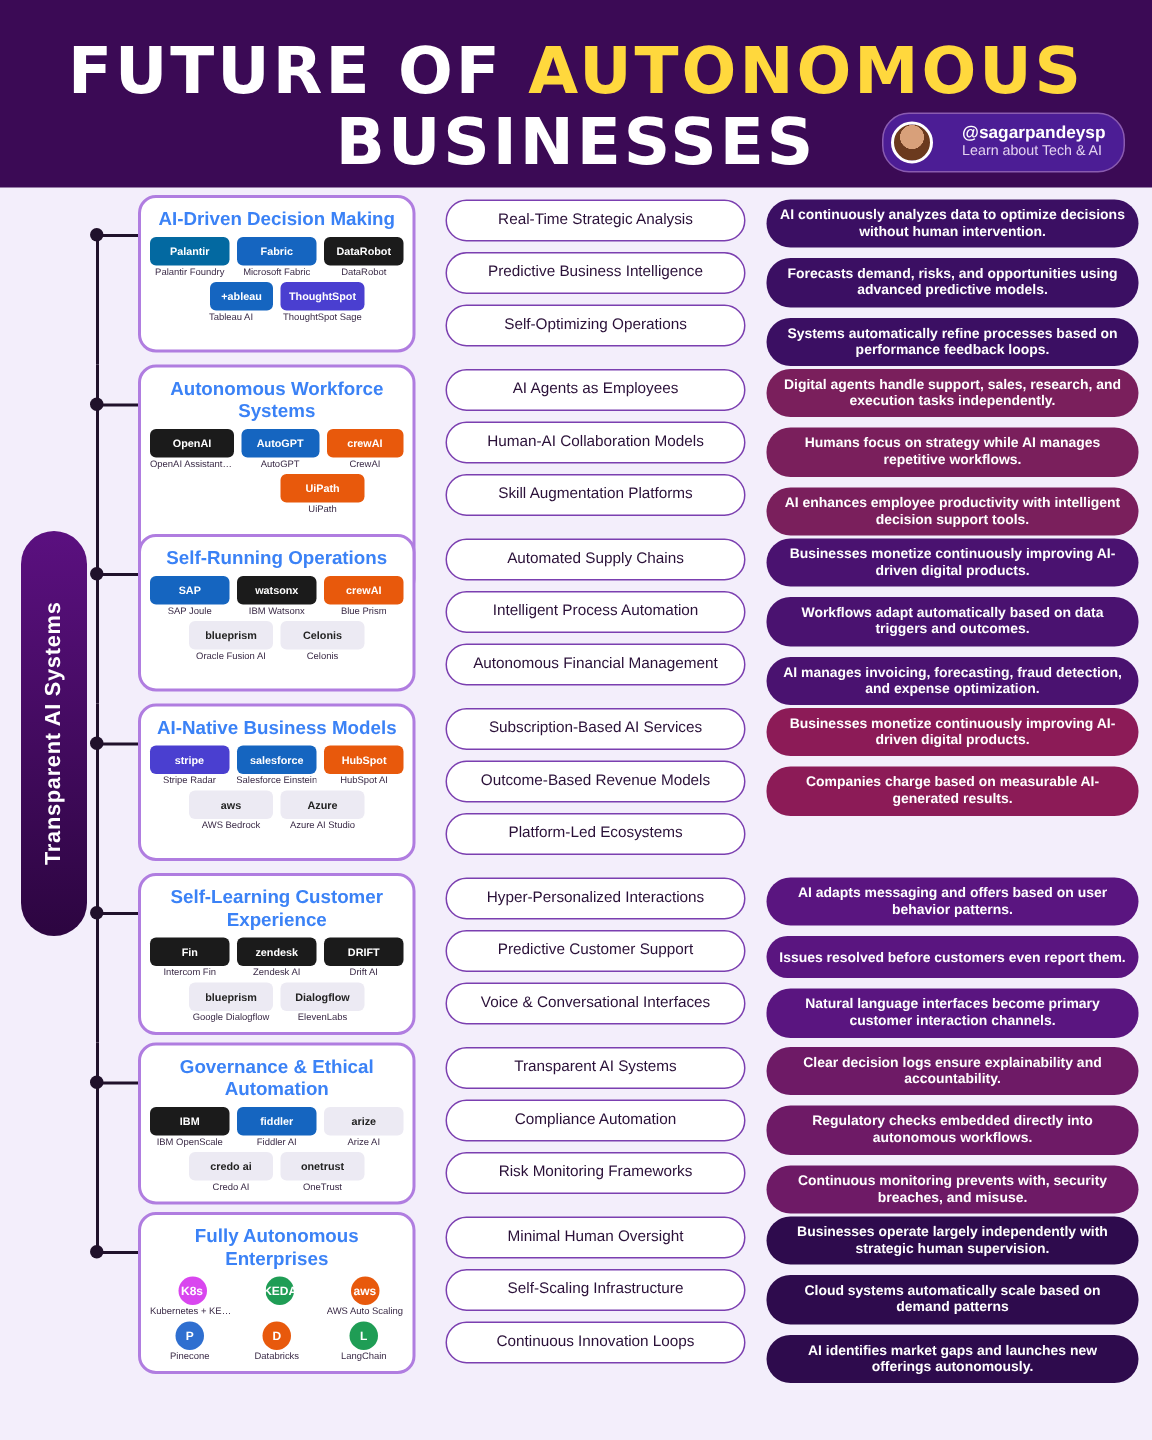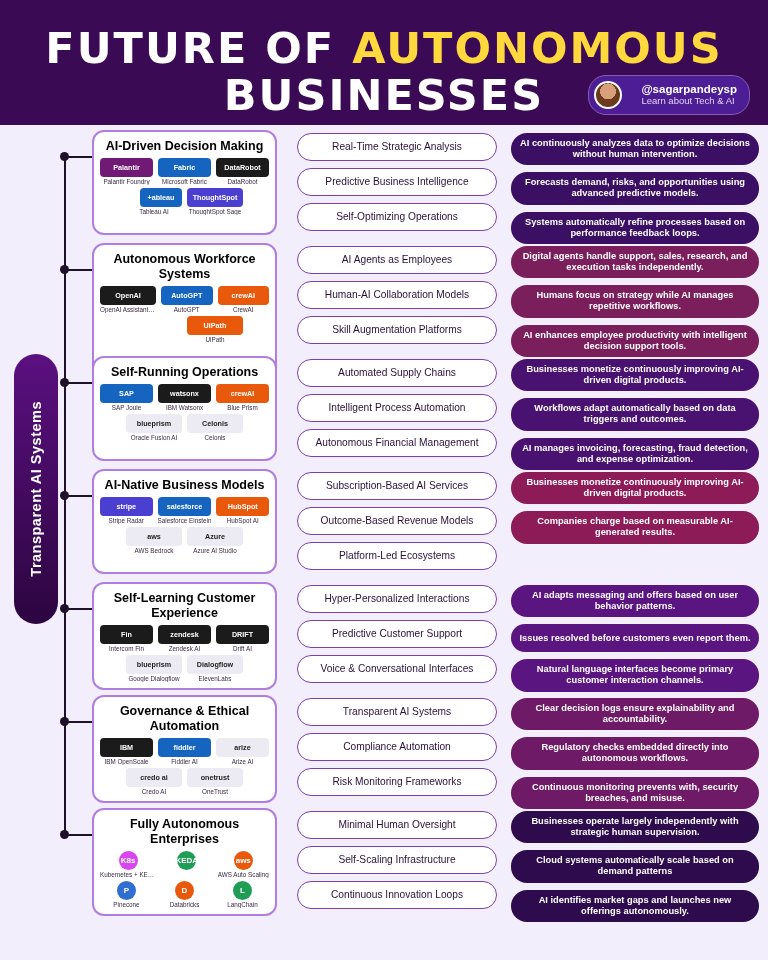--- a/index.html
+++ b/index.html
@@ -95,21 +95,21 @@
   .card {
     width: 185px;
     min-height: 105px;
     background: #fff;
     border: 2px solid #b07de0;
     border-radius: 12px;
     padding: 7px 6px 6px;
     text-align: center;
   }
   .card-title {
-    font-size: 12.5px; font-weight: bold; color: #000000;
+    font-size: 12.5px; font-weight: bold; color: #3b82f6;
     line-height: 1.2; margin-bottom: 4px;
   }
   .logos { display: flex; flex-direction: column; gap: 3px; }
   .logo-row { display: flex; justify-content: center; gap: 5px; }
   .logo-cell { width: 56px; }
   .chip {
     height: 19px; border-radius: 4px;
     display: flex; align-items: center; justify-content: center;
     font-size: 7.2px; font-weight: bold; color: #fff;
     overflow: hidden; white-space: nowrap;
@@ -191,21 +191,21 @@
   <div class="rows" id="rows">
       <div class="row">
         <div class="spine"></div>
         <div class="spur"></div>
         <div class="dot"></div>
         <div class="card">
           <div class="card-title">AI-Driven Decision Making</div>
           <div class="logos">
             <div class="logo-row">
               <div class="logo-cell">
-                <div class="chip" style="background:#701a75;">Palantir</div>
+                <div class="chip" style="background:#0369a1;">Palantir</div>
                 <div class="logo-cap">Palantir Foundry</div>
               </div>
               <div class="logo-cell">
                 <div class="chip" style="background:#1565c0;">Fabric</div>
                 <div class="logo-cap">Microsoft Fabric</div>
               </div>
               <div class="logo-cell">
                 <div class="chip" style="background:#1b1b1b;">DataRobot</div>
                 <div class="logo-cap">DataRobot</div>
               </div>

